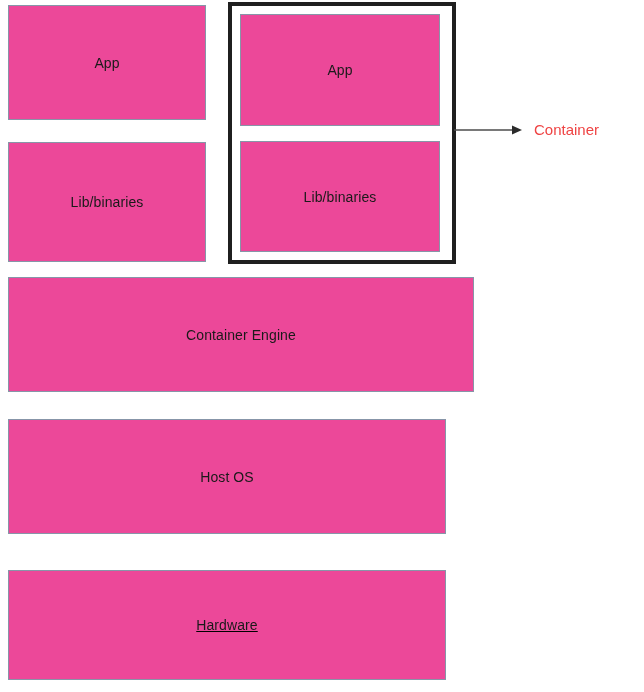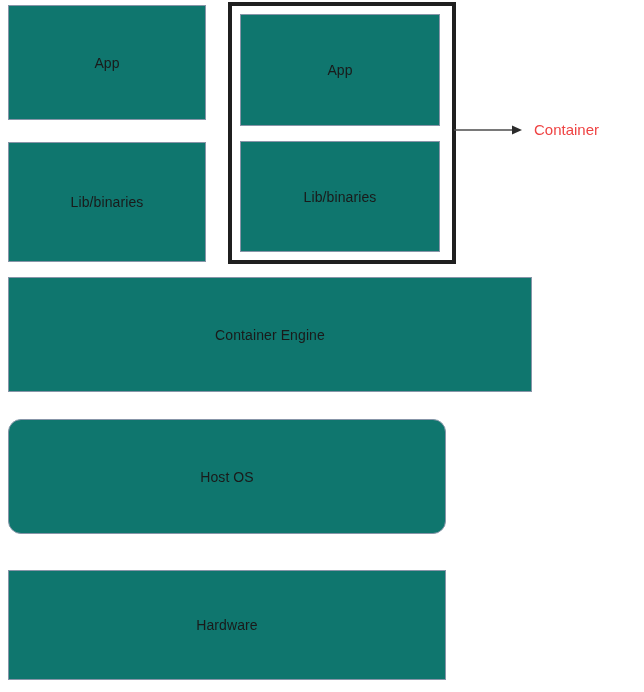--- a/index.html
+++ b/index.html
@@ -15,21 +15,21 @@
     overflow: hidden;
   }
   #diagram {
     position: relative;
     width: 644px;
     height: 692px;
   }
   .box {
     position: absolute;
     box-sizing: border-box;
-    background: #0f766e;
+    background: #ec4899;
     border: 1px solid #8795a8;
     display: flex;
     align-items: center;
     justify-content: center;
   }
   .box-label {
     font-size: 14px;
     color: #1a1a1a;
     letter-spacing: 0.1px;
     line-height: 1;
@@ -46,23 +46,23 @@
     left: 228px;
     top: 2px;
     width: 228px;
     height: 262px;
     background: #ffffff;
     border: 4px solid #1f1f1f;
   }
   #box-app-container  { left: 240px; top: 14px;  width: 200px; height: 112px; }
   #box-lib-container  { left: 240px; top: 141px; width: 200px; height: 111px; }
   
-  #box-engine   { left: 8px; top: 277px; width: 524px; height: 115px; }
-  #box-hostos   { left: 8px; top: 419px; width: 438px; height: 115px; border-radius: 13px; }
-  #box-hardware { left: 8px; top: 570px; width: 438px; height: 110px; }
+  #box-engine   { left: 8px; top: 277px; width: 466px; height: 115px; }
+  #box-hostos   { left: 8px; top: 419px; width: 438px; height: 115px; }
+  #box-hardware { left: 8px; top: 570px; width: 438px; height: 110px; text-decoration: underline; }
   
   #annotation-arrow {
     position: absolute;
     left: 454px;
     top: 118px;
     width: 70px;
     height: 24px;
     overflow: visible;
   }
   #annotation-label {

